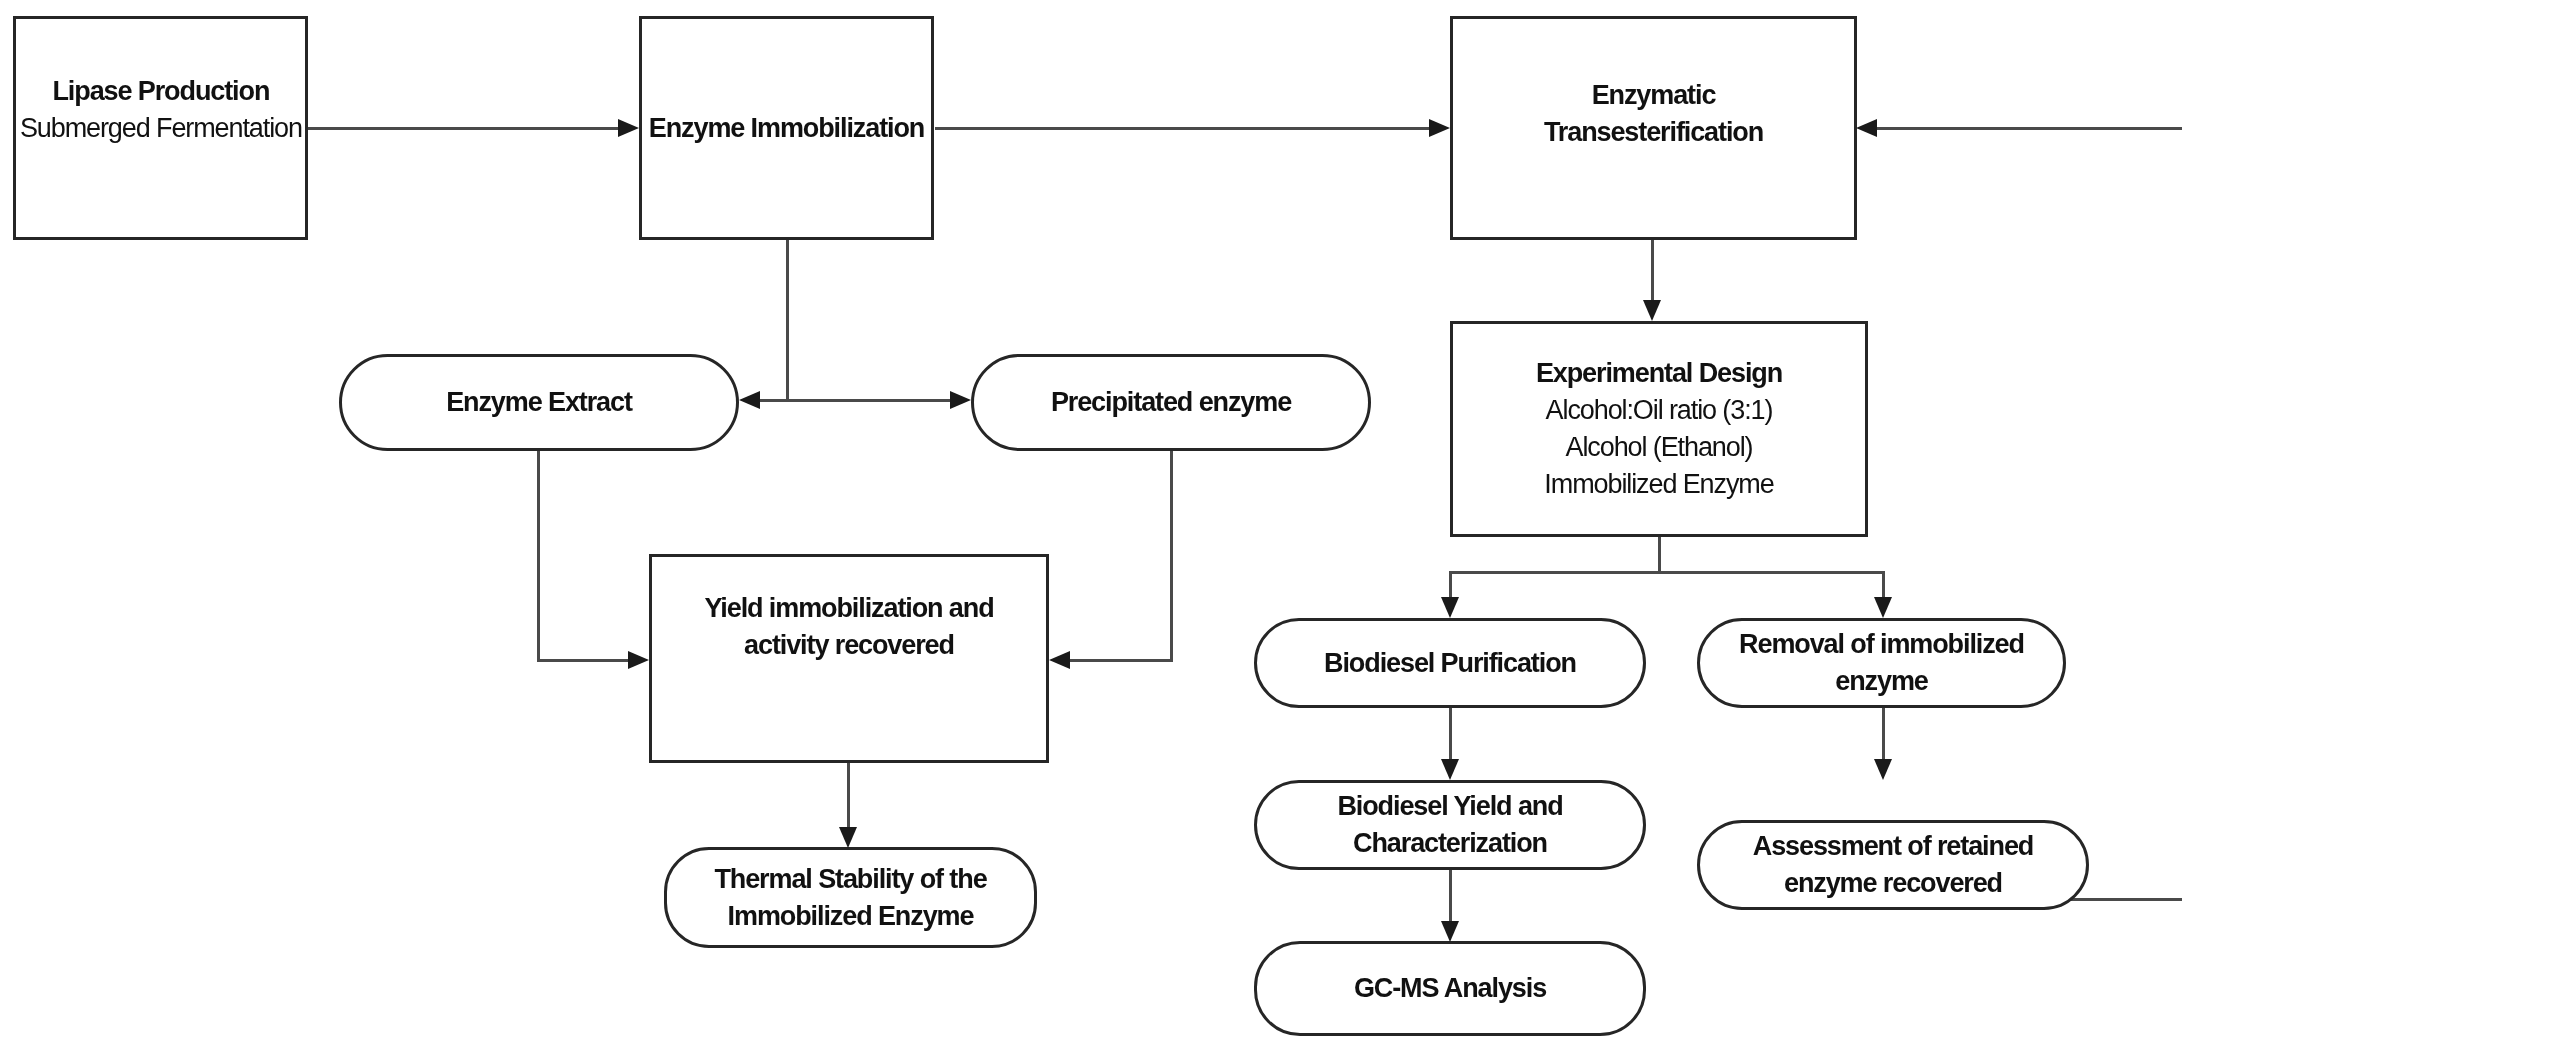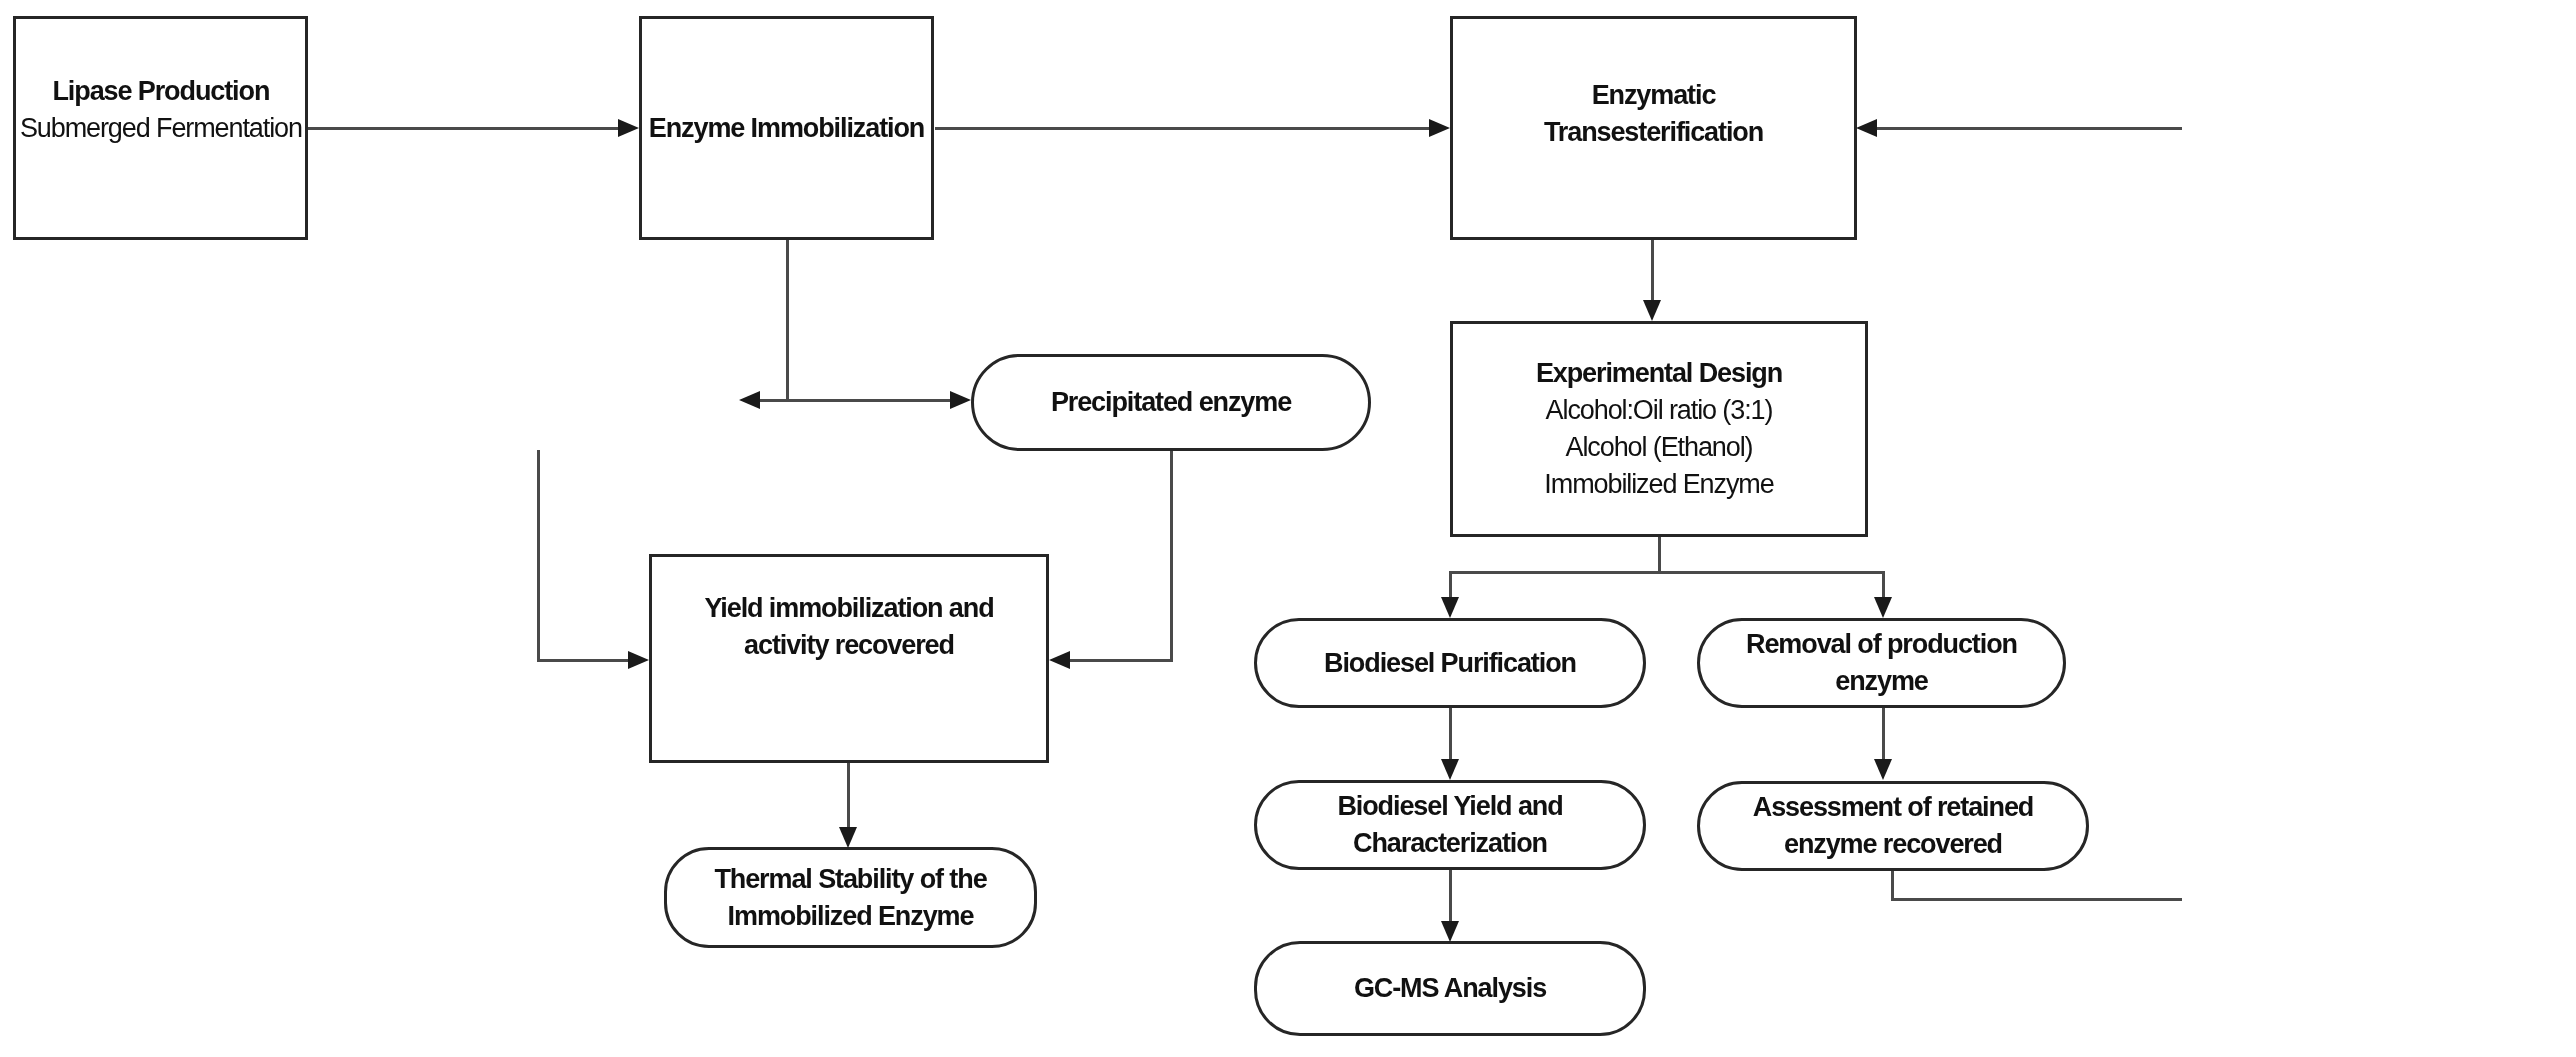--- a/index.html
+++ b/index.html
@@ -42,20 +42,23 @@
 
   <div class="node" style="left:639px;top:16.4px;width:295px;height:224px;">
     <div class="ln b">Enzyme Immobilization</div>
   </div>
 
   <div class="node" style="left:1450px;top:16.4px;width:407px;height:224px;padding-bottom:29px;">
     <div class="ln b">Enzymatic</div>
     <div class="ln b">Transesterification</div>
   </div>
 
+  <div class="node stadium" style="left:339px;top:354px;width:400px;height:97px;">
+    <div class="ln b">Enzyme Extract</div>
+  </div>
 
   <div class="node stadium" style="left:971px;top:354px;width:400px;height:97px;">
     <div class="ln b">Precipitated enzyme</div>
   </div>
 
   <div class="node" style="left:649px;top:554px;width:400px;height:209px;padding-bottom:63px;">
     <div class="ln b">Yield immobilization and</div>
     <div class="ln b">activity recovered</div>
   </div>
 
@@ -69,30 +72,30 @@
     <div class="ln">Alcohol:Oil ratio (3:1)</div>
     <div class="ln">Alcohol (Ethanol)</div>
     <div class="ln">Immobilized Enzyme</div>
   </div>
 
   <div class="node stadium" style="left:1254px;top:618px;width:392px;height:90px;border-radius:45px;">
     <div class="ln b">Biodiesel Purification</div>
   </div>
 
   <div class="node stadium" style="left:1697px;top:618px;width:369px;height:90px;border-radius:45px;">
-    <div class="ln b">Removal of production</div>
+    <div class="ln b">Removal of immobilized</div>
     <div class="ln b">enzyme</div>
   </div>
 
   <div class="node stadium" style="left:1254px;top:780px;width:392px;height:90px;border-radius:45px;">
     <div class="ln b">Biodiesel Yield and</div>
     <div class="ln b">Characterization</div>
   </div>
 
-  <div class="node stadium" style="left:1697px;top:781px;width:392px;height:90px;border-radius:45px;">
+  <div class="node stadium" style="left:1697px;top:820px;width:392px;height:90px;border-radius:45px;">
     <div class="ln b">Assessment of retained</div>
     <div class="ln b">enzyme recovered</div>
   </div>
 
   <div class="node stadium" style="left:1254px;top:941px;width:392px;height:95px;border-radius:46px;">
     <div class="ln b">GC-MS Analysis</div>
   </div>
 
 
   <div class="hline" style="left:308px;top:127px;width:312px;"></div>

